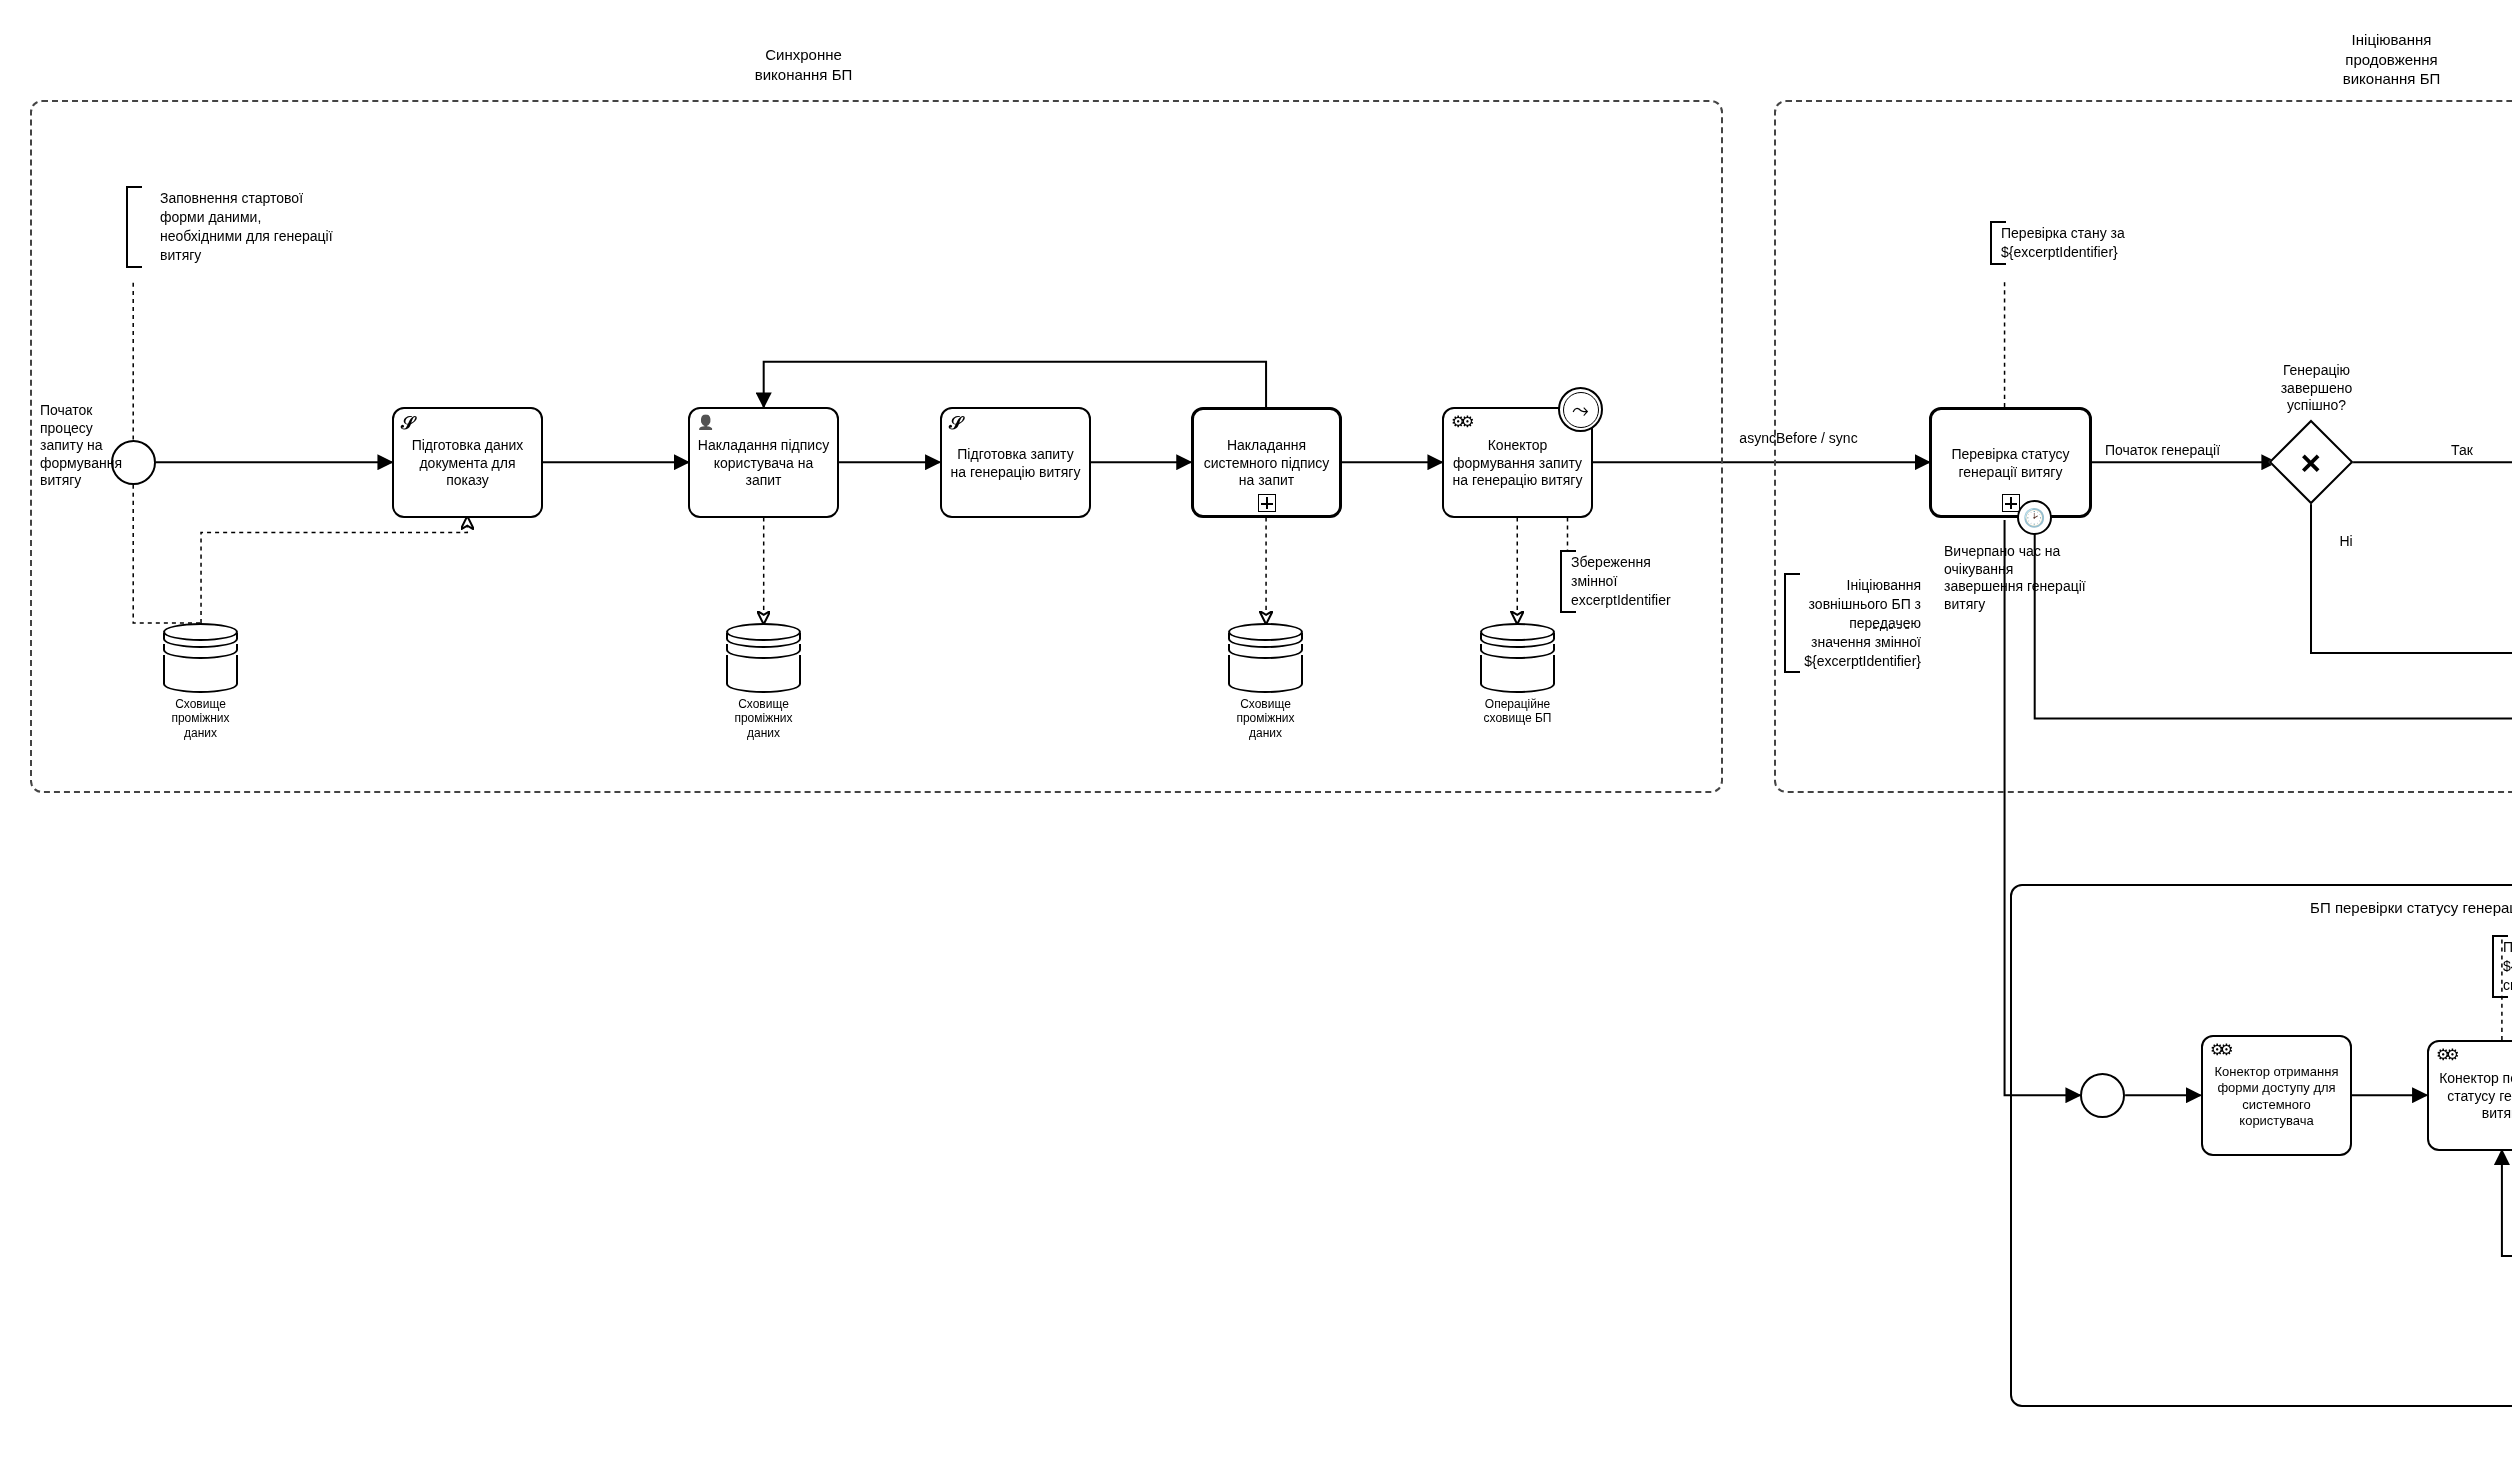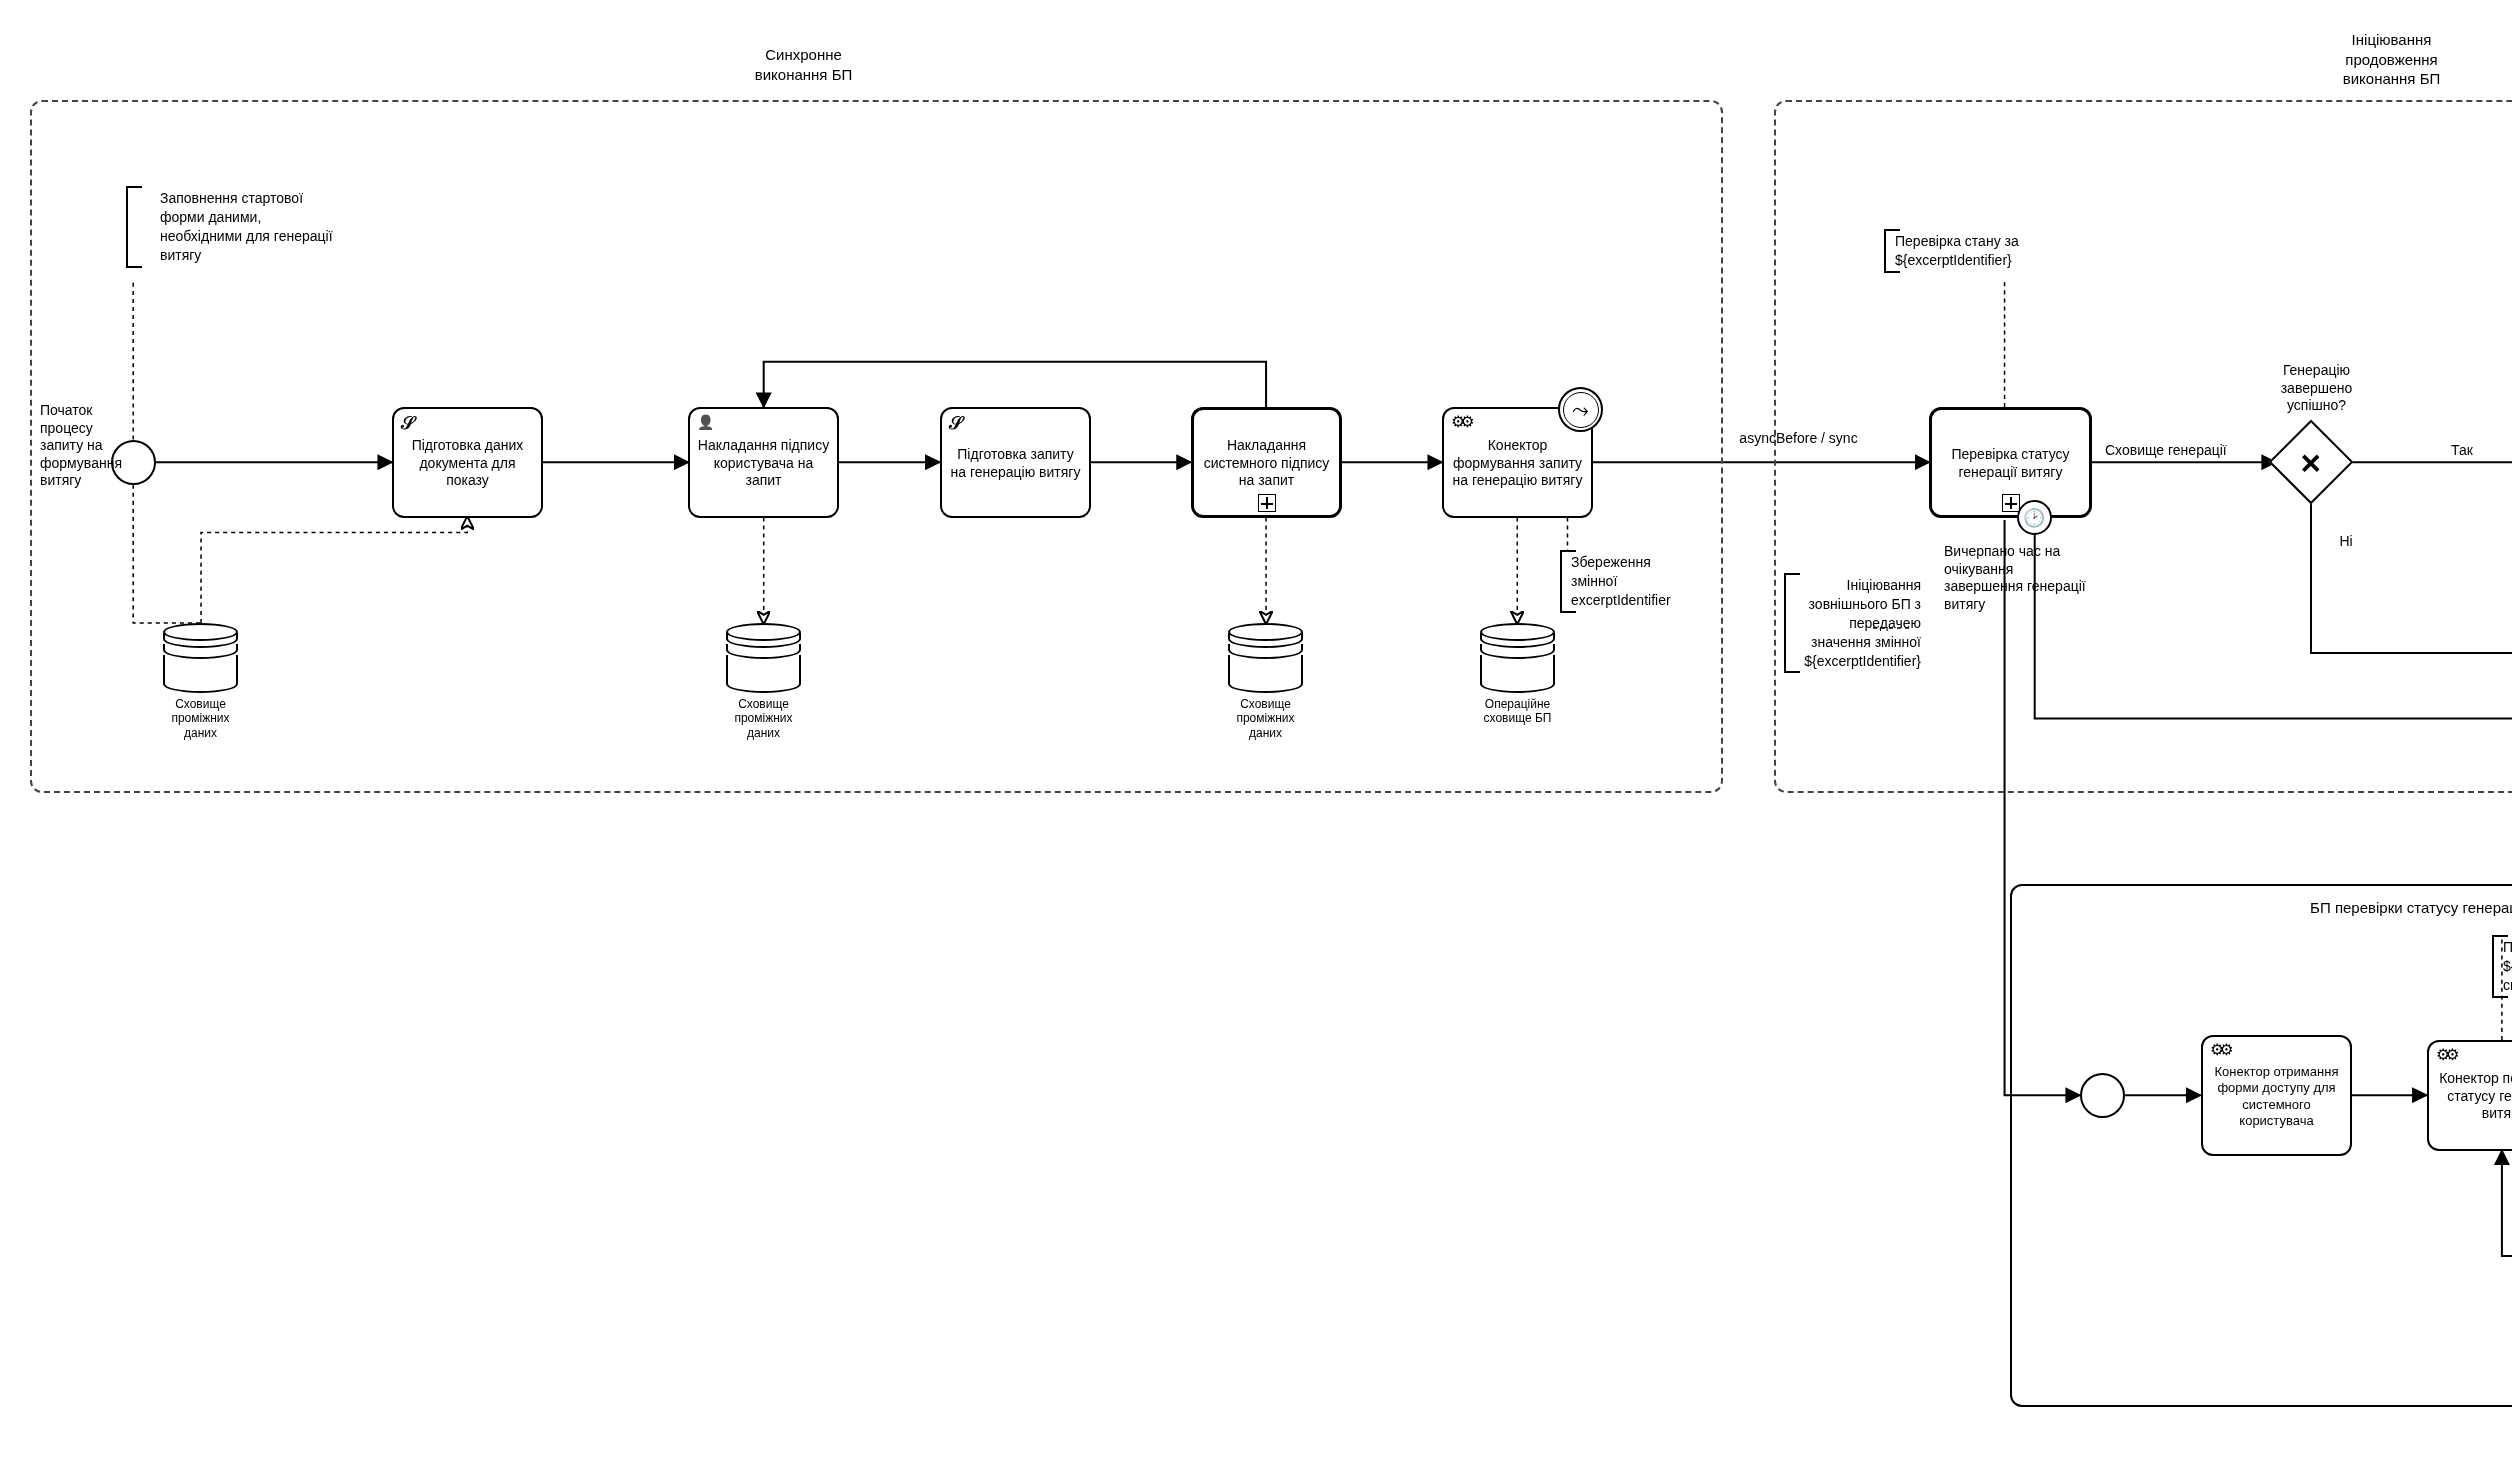--- a/index.html
+++ b/index.html
@@ -313,31 +313,31 @@
   <div>виконання БП</div>
 </div>
 <div class="pool" style="left:1774px; top:100px; width:1347px; height:693px;"></div>
 
 <div class="task task-bold" style="left:1929px; top:407px; width:163px; height:111px;">
   <span class="task-label">Перевірка статусу генерації витягу</span>
   <div class="task-marker plus"></div>
 </div>
 <div class="timer-glyph" style="left:2017px; top:500px;">🕑</div>
 
-<div class="annotation topcap botcap" style="left:1884px; top:221px; width:166px;margin-top:8px;">Перевірка стану за ${excerptIdentifier}</div>
+<div class="annotation topcap botcap" style="left:1990px; top:221px; width:166px;">Перевірка стану за ${excerptIdentifier}</div>
 
 <div class="annotation topcap botcap" style="left:1784px; top:573px; width:146px; border-left:2px solid #000; border-right:none; padding-left:0; padding-right:9px; text-align:right;">Ініціювання зовнішнього БП з передачею значення змінної ${excerptIdentifier}</div>
 
 <div class="gateway" style="left:2281px; top:432px;">
   <div class="diamond">
       <span class="x">×</span>
     </div>
 </div>
 <div class="flow-label" style="left:2261px; top:362px; width:111px;">Генерацію завершено успішно?</div>
-<div class="flow-label" style="left:2105px; top:442px; width:131px; text-align:left;">Сховище генерації</div>
+<div class="flow-label" style="left:2105px; top:442px; width:131px; text-align:left;">Початок генерації</div>
 <div class="flow-label" style="left:2437px; top:442px; width:50px;">Так</div>
 <div class="flow-label" style="left:2326px; top:533px; width:40px;">Ні</div>
 <div class="flow-label" style="left:1944px; top:543px; width:151px; text-align:left;">Вичерпано час на очікування завершення генерації витягу</div>
 
 <div class="pool-solid" style="left:2010px; top:884px; width:874px; height:523px;"></div>
 <div class="flow-label" style="left:2236px; top:899px; width:412px; font-size:15px;">БП перевірки статусу генерації витягу</div>
 
 <div class="annotation topcap botcap" style="left:2492px; top:935px; width:191px;">Перевірка стану за ${excerptIdentifier} від імені системного користувача</div>
 
 <div class="event" style="left:2080px; top:1073px;"></div>

